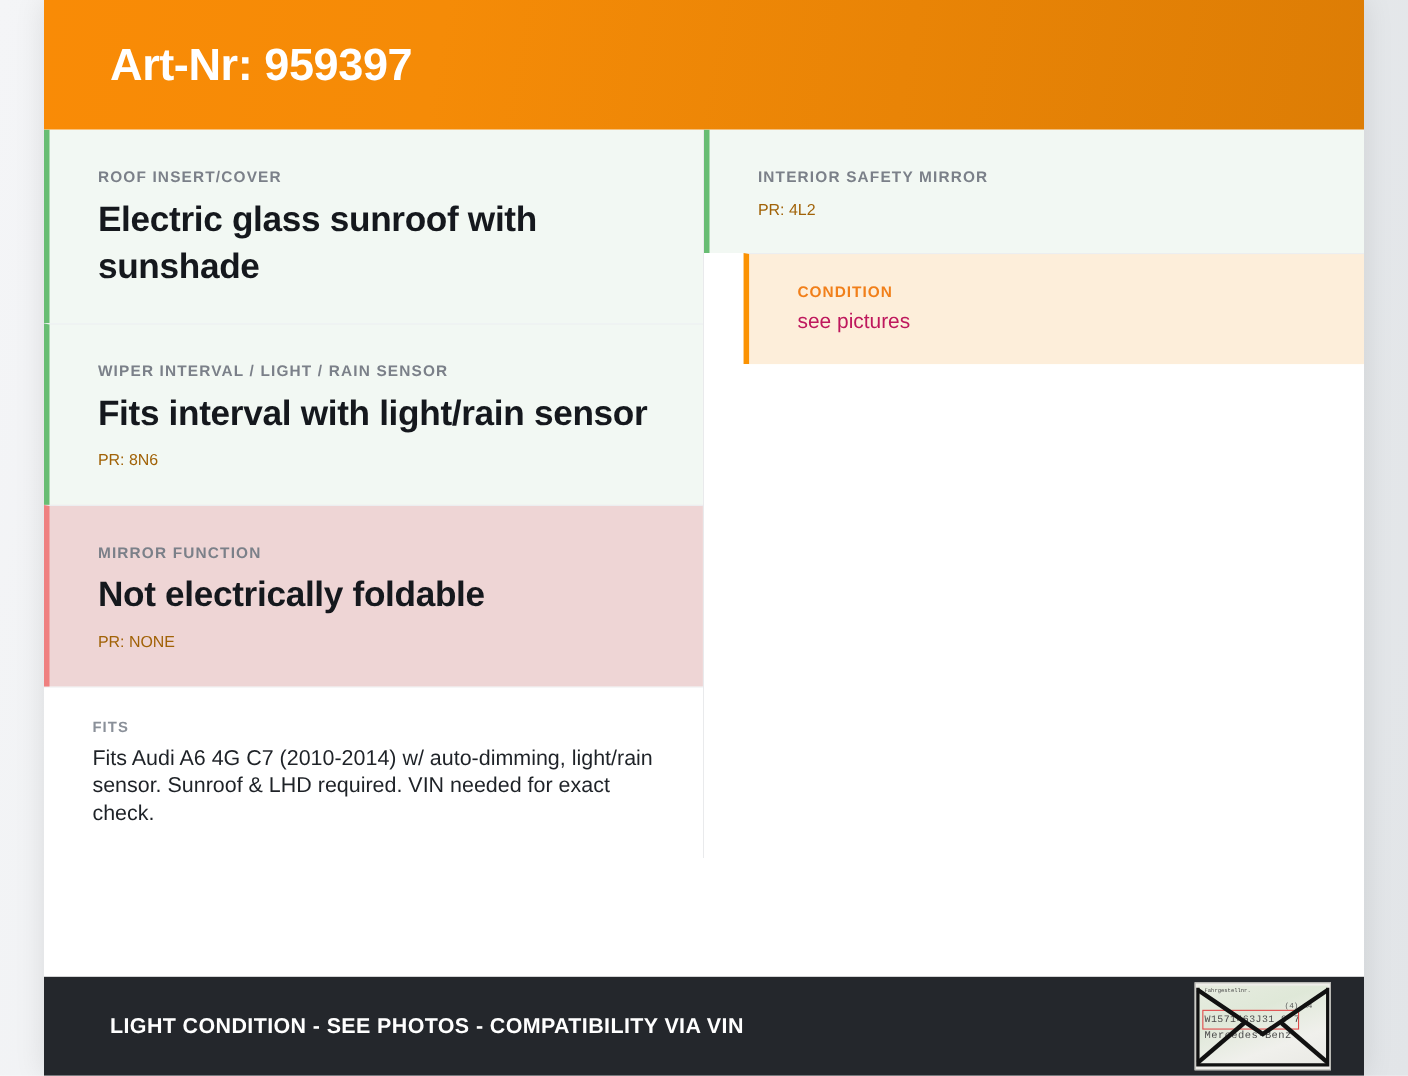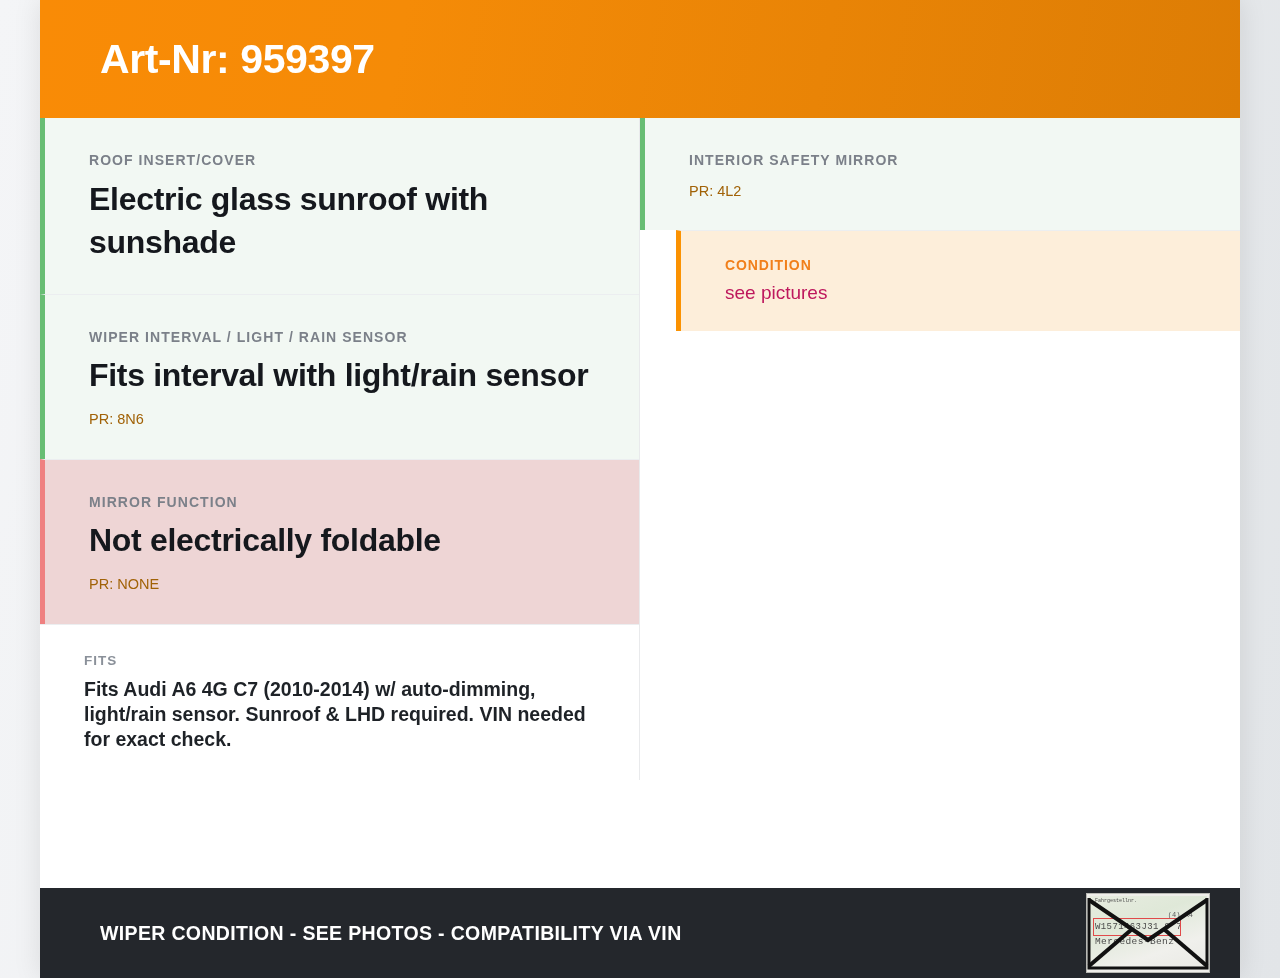--- a/index.html
+++ b/index.html
@@ -132,21 +132,21 @@
     border-top: 1px solid #eceef0;
   }
   .fits .card-label {
     color: #8a9099;
     letter-spacing: 1px;
     font-size: 13.5px;
     margin-bottom: 8px;
   }
   .fits-text {
     font-size: 19.5px;
-    font-weight: bold;
+    font-weight: normal;
     color: #1e2227;
     line-height: 1.28;
     margin: 0;
     max-width: 540px;
   }
 
   .spacer-cell { flex: 1 1 auto; background: #ffffff; }
 
   
   .footer {
@@ -254,21 +254,21 @@
         <div class="card-label">CONDITION</div>
         <div class="card-value">see pictures</div>
       </div>
 
       <div class="spacer-cell"></div>
     </div>
 
   </div>
 
   <div class="footer">
-    <div class="footer-text">WIPER CONDITION - SEE PHOTOS - COMPATIBILITY VIA VIN</div>
+    <div class="footer-text">LIGHT CONDITION - SEE PHOTOS - COMPATIBILITY VIA VIN</div>
 
     <div class="footer-thumb">
       <div class="thumb-doc">
         <div class="doc-line doc-caption">Fahrgestellnr.</div>
         <div class="doc-right">(4)  A4</div>
         <div class="doc-line doc-code">W1571463J31   9 7</div>
         <div class="doc-box"></div>
         <div class="doc-line doc-brand">Mercedes-Benz</div>
       </div>
       <div class="thumb-envelope">

